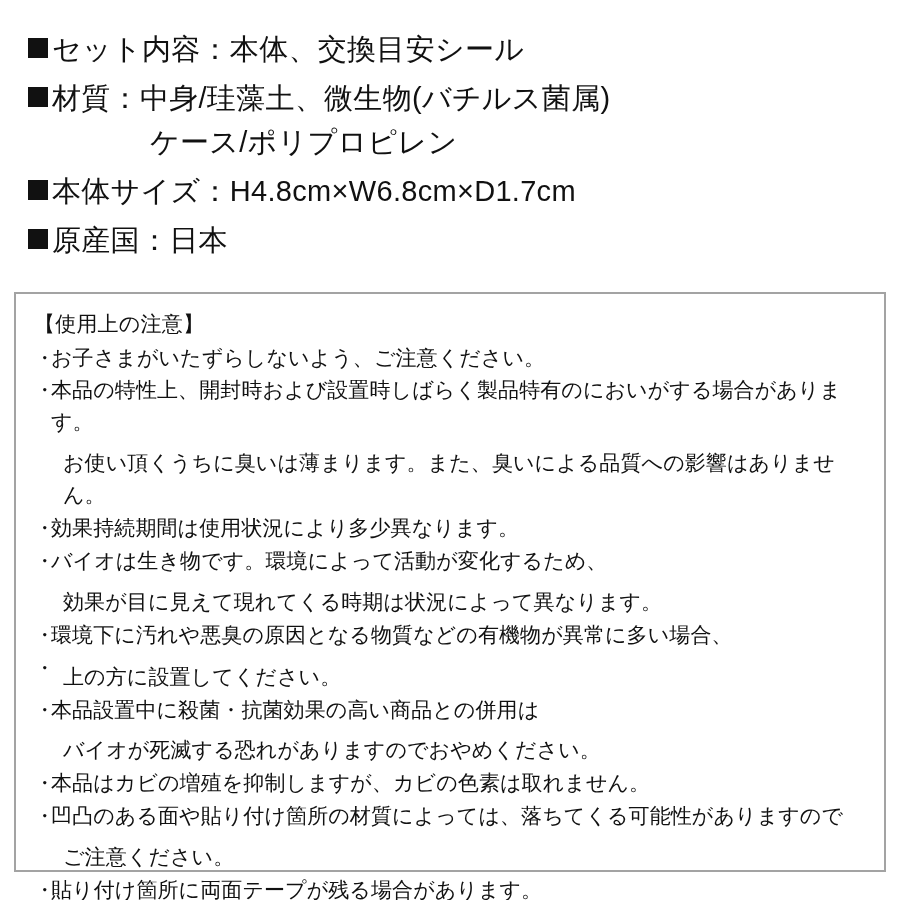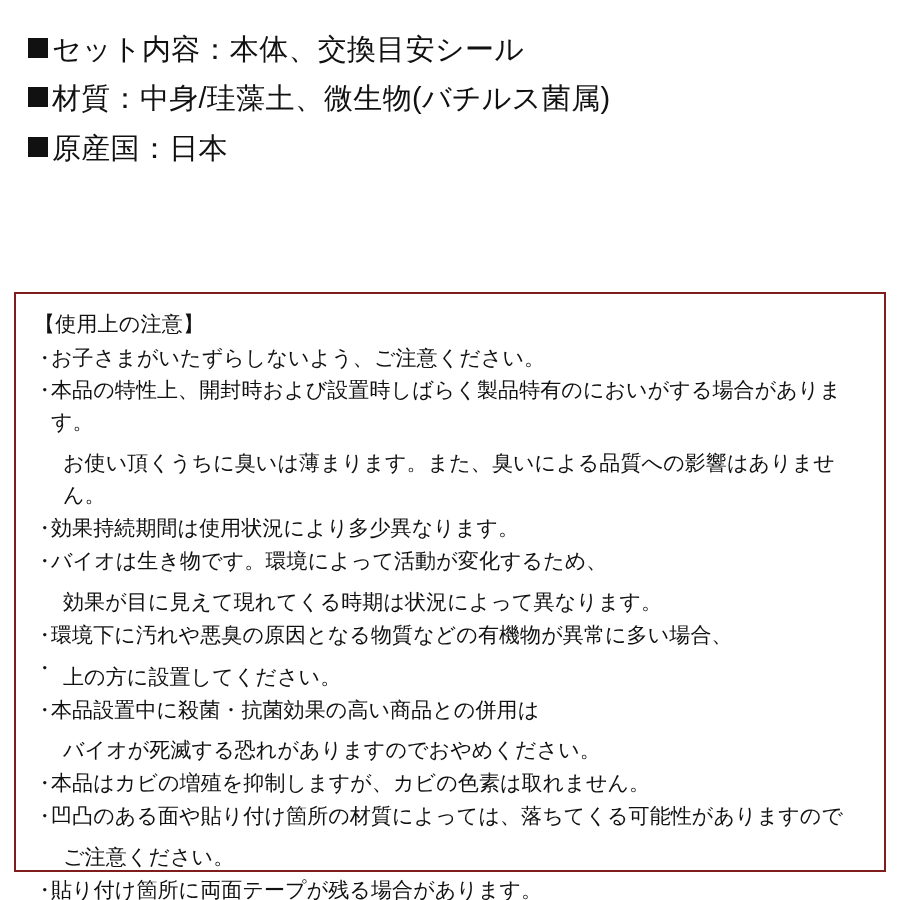--- a/index.html
+++ b/index.html
@@ -55,21 +55,21 @@
   }
 
   
   .notice-box {
     position: absolute;
     left: 14px;
     top: 292px;
     width: 872px;
     height: 580px;
     box-sizing: border-box;
-    border: 2px solid #7f1d1d;
+    border: 2px solid #a3a3a3;
     padding: 14px 16px 0 18px;
   }
   .notice-title {
     font-size: 21px;
     line-height: 1.5;
     letter-spacing: 0.2px;
     margin-bottom: 2px;
   }
   .notice-list {
     margin: 0;
@@ -109,21 +109,26 @@
   <ul class="spec-list">
     <li class="spec-row">
       <span class="spec-bullet"></span>
       <span class="spec-text">セット内容：本体、交換目安シール</span>
     </li>
     <li class="spec-row">
       <span class="spec-bullet"></span>
       <span class="spec-text">材質：中身/珪藻土、微生物(バチルス菌属)</span>
     </li>
   </ul>
+  <div class="spec-sub">ケース/ポリプロピレン</div>
   <ul class="spec-list">
+    <li class="spec-row">
+      <span class="spec-bullet"></span>
+      <span class="spec-text">本体サイズ：H4.8cm×W6.8cm×D1.7cm</span>
+    </li>
     <li class="spec-row">
       <span class="spec-bullet"></span>
       <span class="spec-text">原産国：日本</span>
     </li>
   </ul>
 
   <div class="notice-box">
     <div class="notice-title">【使用上の注意】</div>
     <ul class="notice-list">
 

